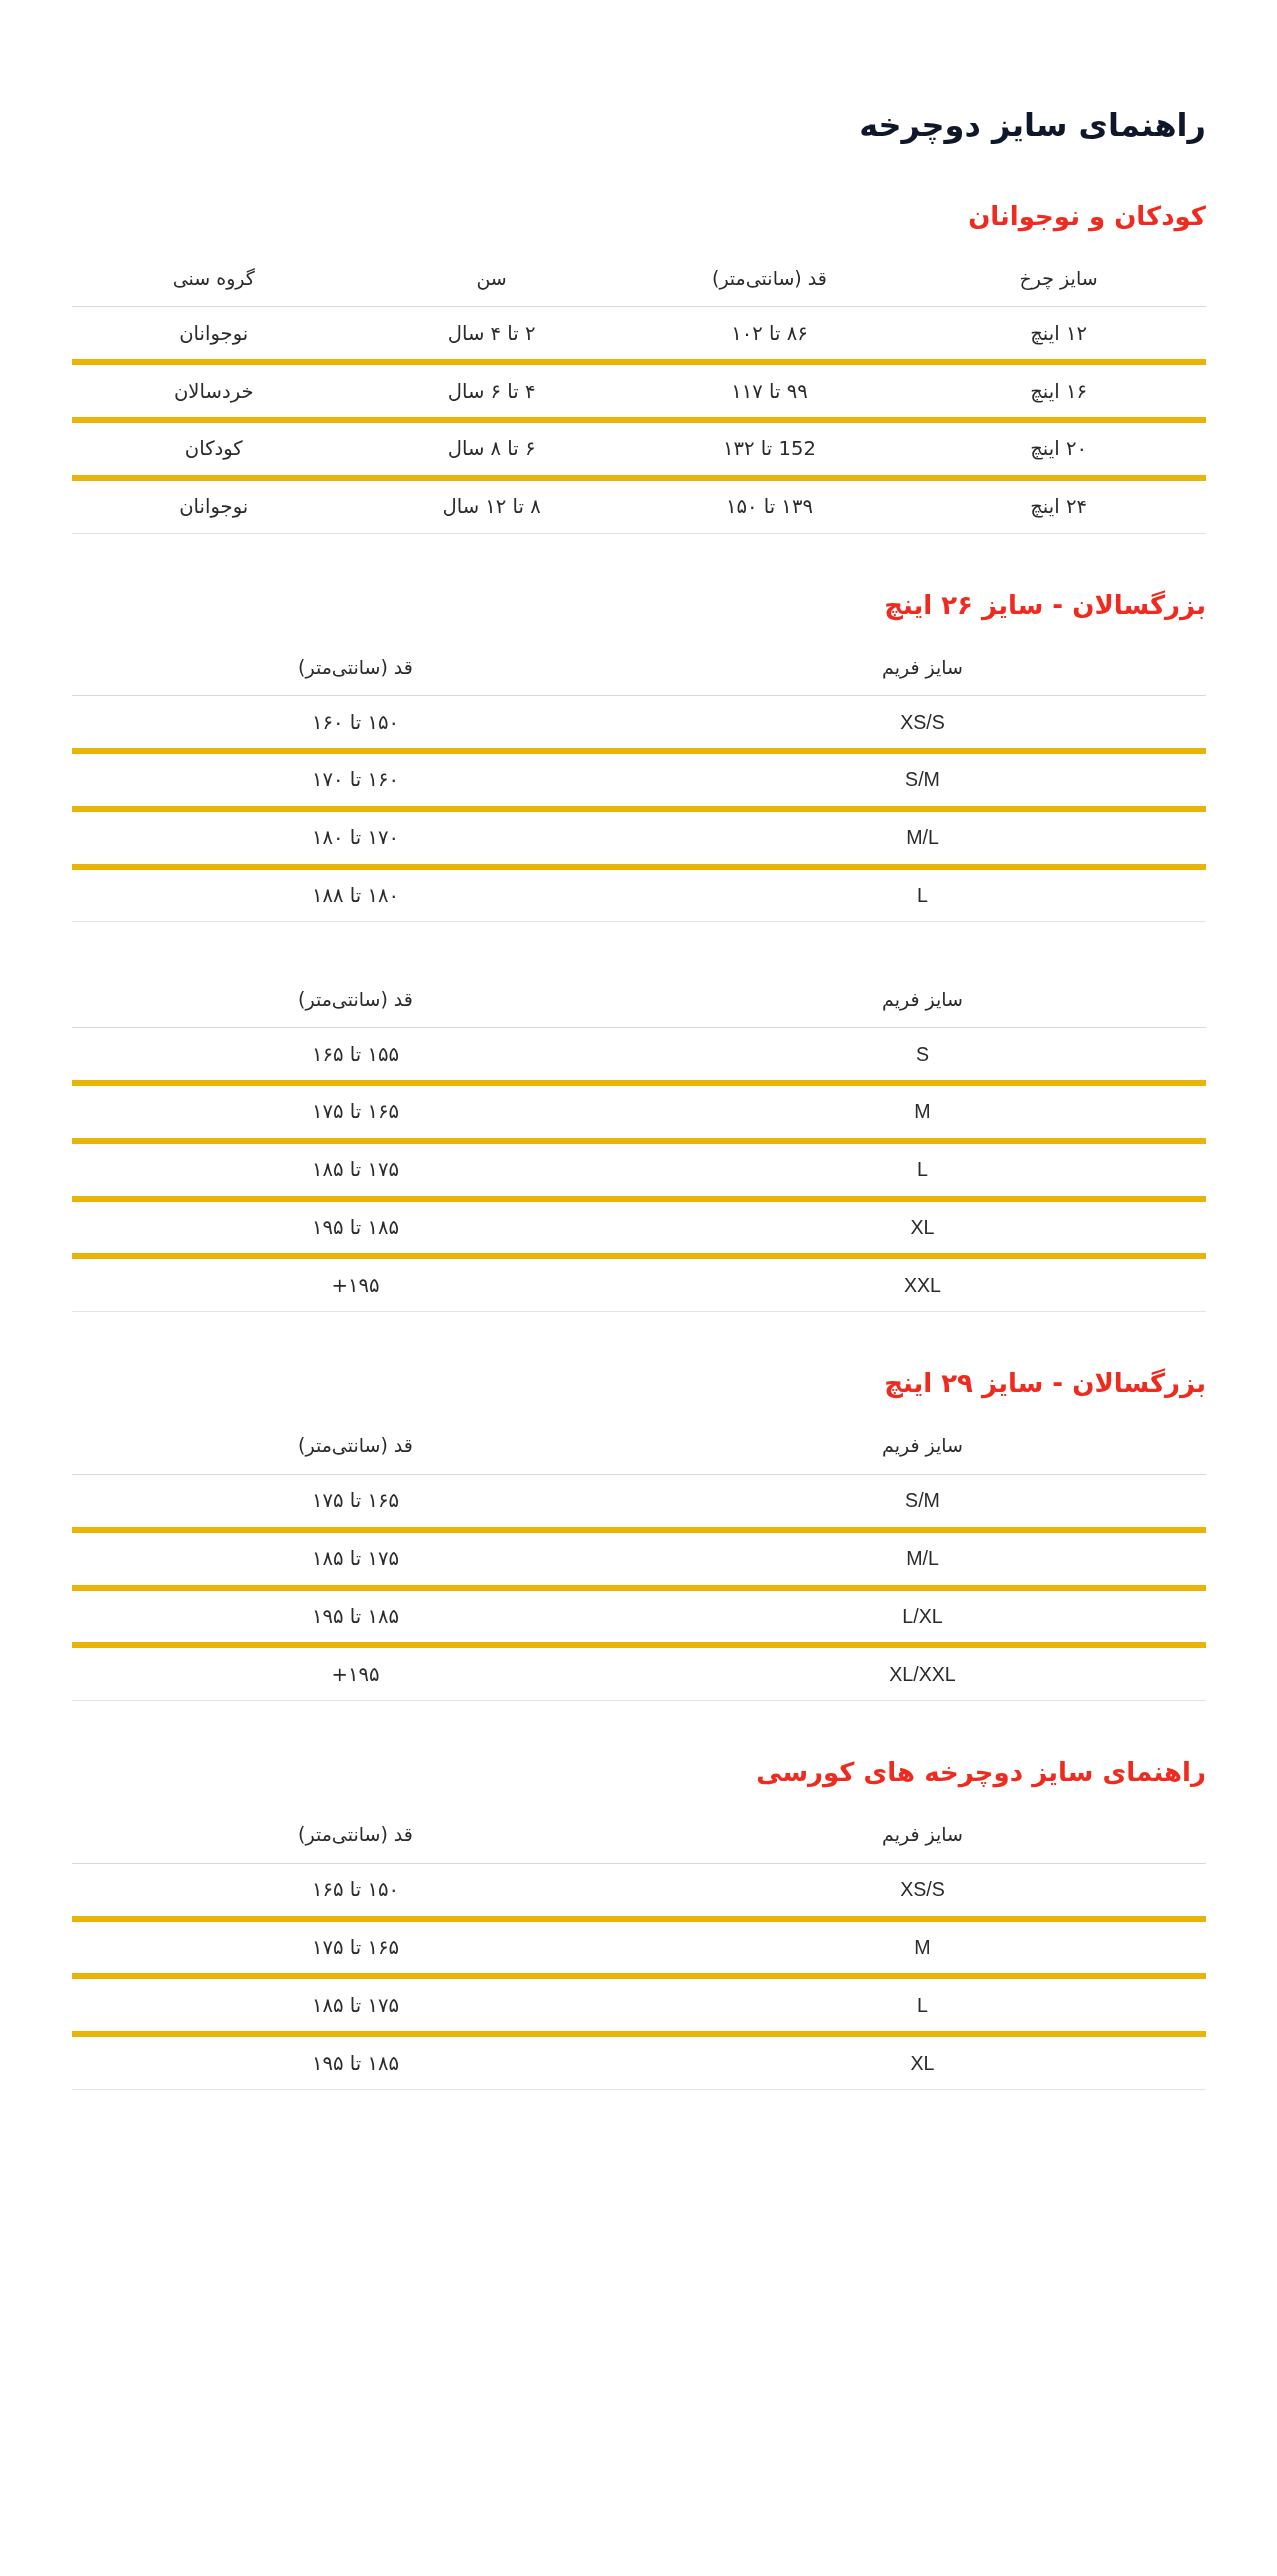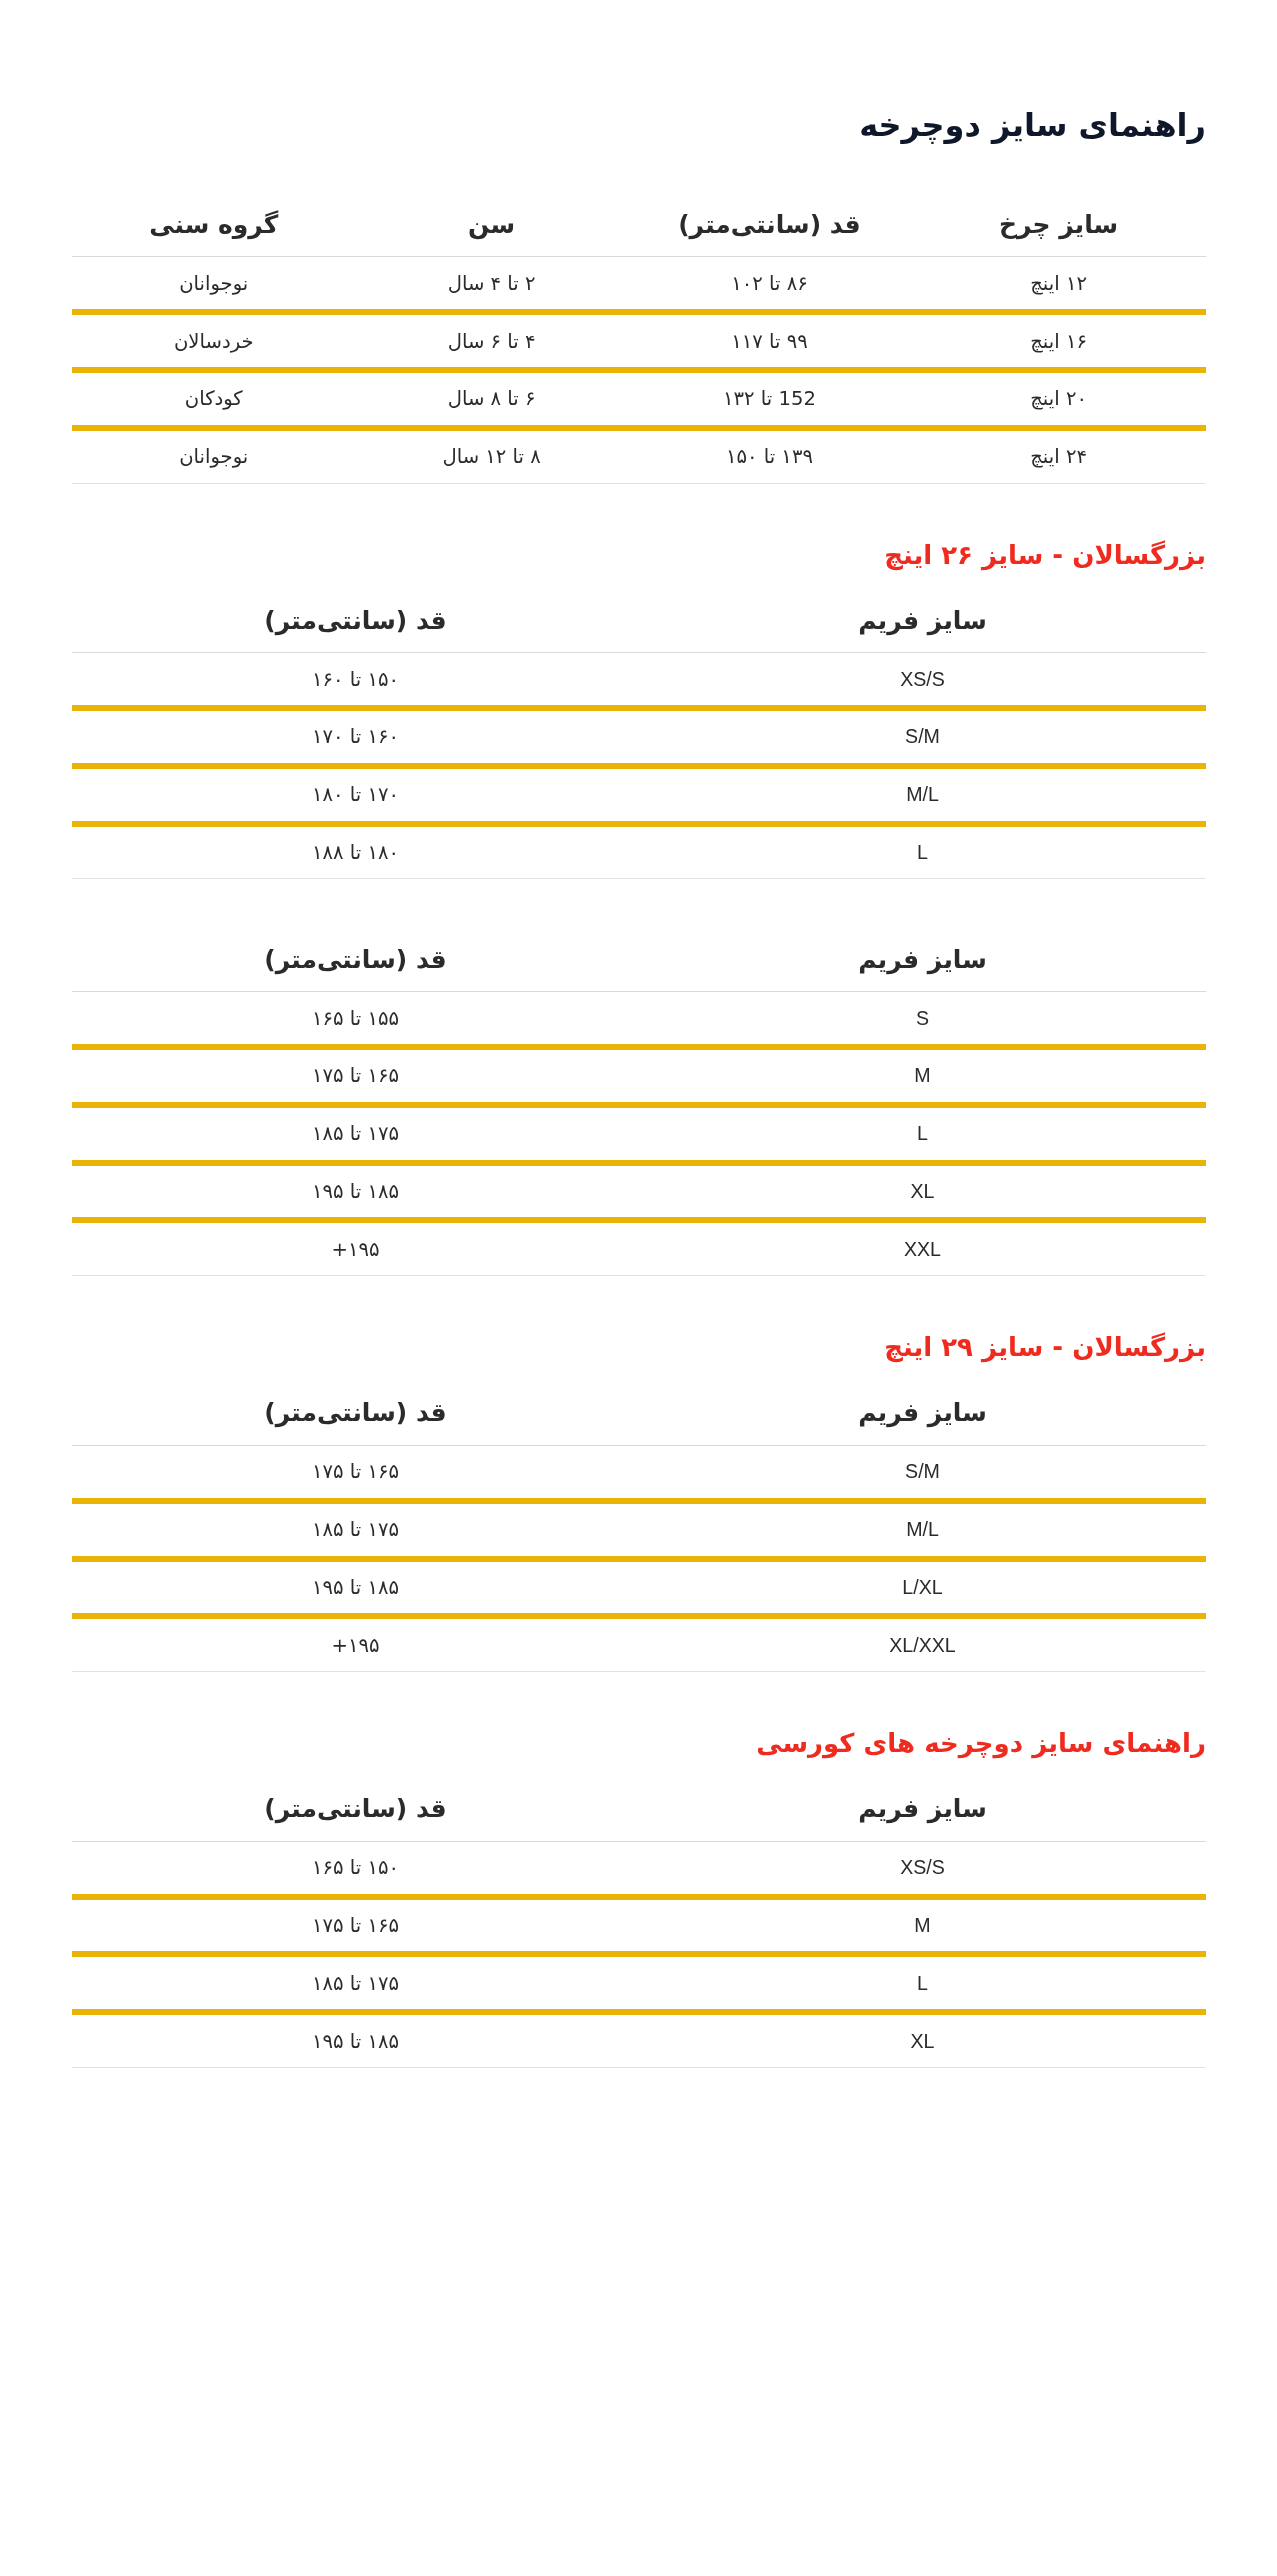--- a/index.html
+++ b/index.html
@@ -42,22 +42,22 @@
     margin-bottom: 27px;
   }
   .section.tight { margin-top: 56px; }
 
   table {
     width: 100%;
     border-collapse: collapse;
     table-layout: fixed;
   }
   thead th {
-    font-size: 25px;
-    font-weight: bold;
+    font-size: 19px;
+    font-weight: normal;
     color: #2b2b2b;
     padding: 9.3px 15.5px 17.5px 15.5px;
     text-align: center;
     border: none;
   }
   tbody td {
     font-size: 19.6px;
     color: #2b2b2b;
     padding: 14.4px 15.5px 14.4px 15.5px;
     text-align: center;
@@ -89,20 +89,21 @@
   .spacer-bottom { height: 77px; }
 </style>
 </head>
 <body>
 
 <div class="page">
 
   <div class="doc-title">راهنمای سایز دوچرخه</div>
 
   <div class="section">
+    <div class="section-title">کودکان و نوجوانان</div>
     <table class="kids">
       <colgroup>
           <col class="c1">
           <col class="c2">
           <col class="c3">
           <col class="c4">
         </colgroup>
       <thead>
         <tr>
           <th>سایز چرخ</th>

